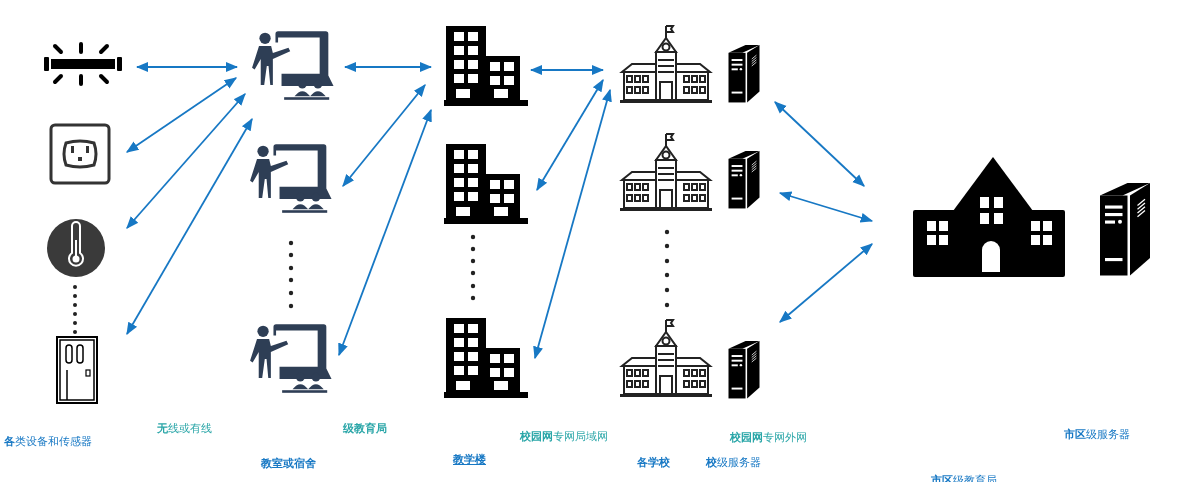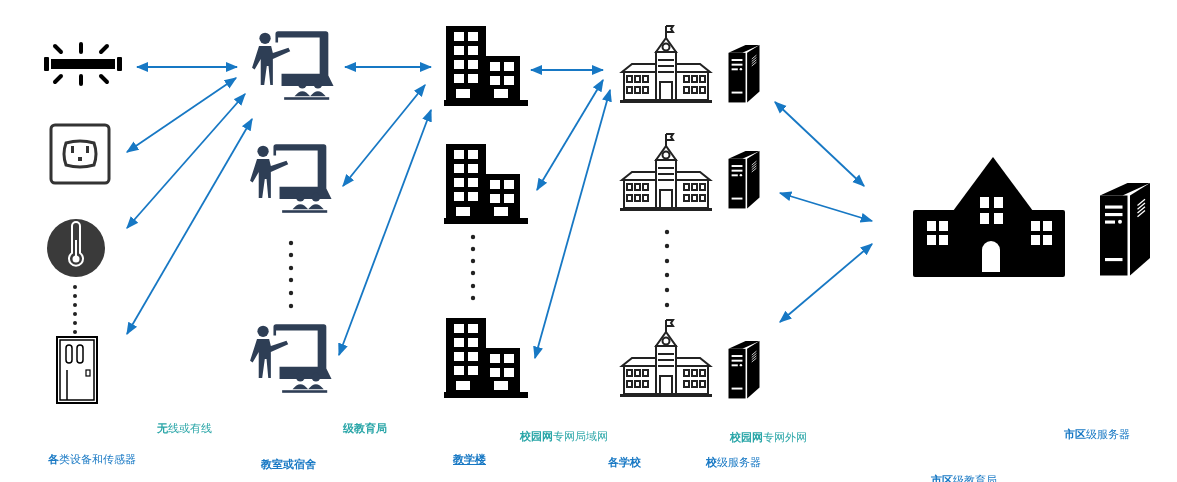--- a/index.html
+++ b/index.html
@@ -232,19 +232,19 @@
     <line x1="780" y1="193" x2="872" y2="221" marker-start="url(#ah)" marker-end="url(#ah)"></line>
     <line x1="780" y1="322" x2="872" y2="244" marker-start="url(#ah)" marker-end="url(#ah)"></line>
   </g>
 </svg>
 
 <div class="lbl net" style="left:157px; top:419px;"><span class="b">无</span><span>线或有线</span></div>
 <div class="lbl net" style="left:343px; top:419px;"><span class="b">级教育局</span><span></span></div>
 <div class="lbl net" style="left:488px; top:427px;margin-left:32px;"><span class="b">校园网</span><span>专网局域网</span></div>
 <div class="lbl net" style="left:730px; top:428px;"><span class="b">校园网</span><span>专网外网</span></div>
 
-<div class="lbl node" style="left:4px; top:450px;margin-left:44px;"><span class="b">各</span><span>类设备和传感器</span></div>
-<div class="lbl node b" style="left:261px; top:454px;font-family:Liberation Serif, serif;">教室或宿舍</div>
+<div class="lbl node" style="left:4px; top:432px;"><span class="b">各</span><span>类设备和传感器</span></div>
+<div class="lbl node b" style="left:261px; top:454px;">教室或宿舍</div>
 <div class="lbl node b" style="left:453px; top:450px;text-decoration:underline;">教学楼</div>
-<div class="lbl node b" style="left:608px; top:453px;">各学校</div>
+<div class="lbl node b" style="left:637px; top:453px;">各学校</div>
 <div class="lbl node" style="left:706px; top:453px;"><span class="b">校</span><span>级服务器</span></div>
 <div class="lbl node" style="left:931px; top:451px;margin-top:20px;"><span class="b">市区</span><span>级教育局</span></div>
 <div class="lbl node" style="left:1064px; top:425px;"><span class="b">市区</span><span>级服务器</span></div>
 
 </body></html>

